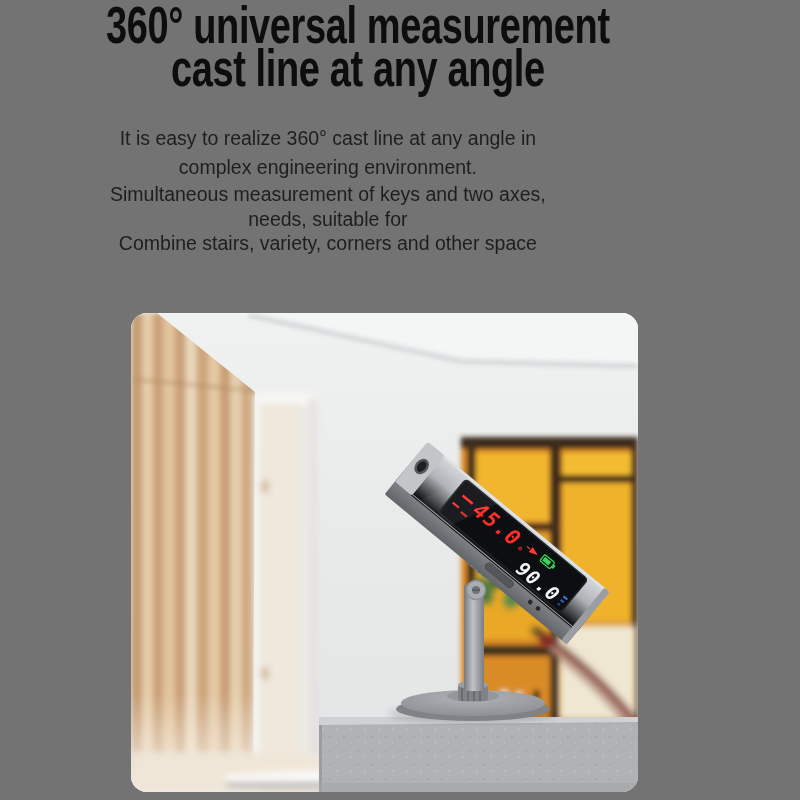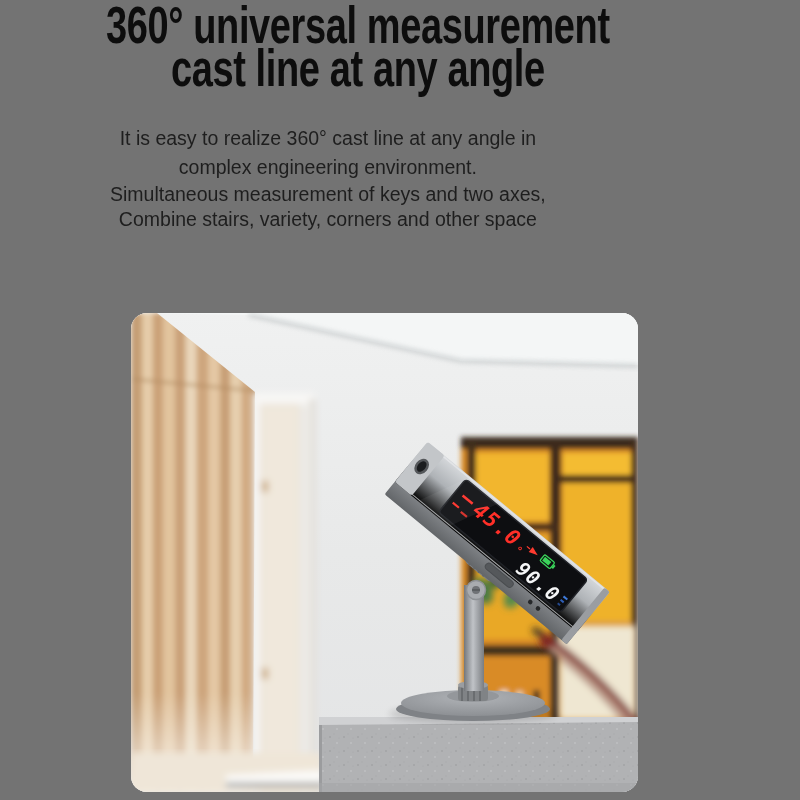--- a/index.html
+++ b/index.html
@@ -24,20 +24,21 @@
 
   <h1 class="headline">
     <span>360° universal measurement</span>
     <span>cast line at any angle</span>
   </h1>
 
   <div class="body-copy">
     <div class="bline lead">It is easy to realize 360° cast line at any angle in</div>
     <div class="bline lead">complex engineering environment.</div>
     <div class="bline">Simultaneous measurement of keys and two axes,</div>
+    <div class="bline">needs, suitable for</div>
     <div class="bline">Combine stairs, variety, corners and other space</div>
   </div>
 
   <figure class="photo">
     <svg width="507" height="479" viewBox="0 0 507 479">
       <defs>
         <filter id="b2">
             <feGaussianBlur stdDeviation="2.5"></feGaussianBlur>
           </filter>
         <filter id="b3">

